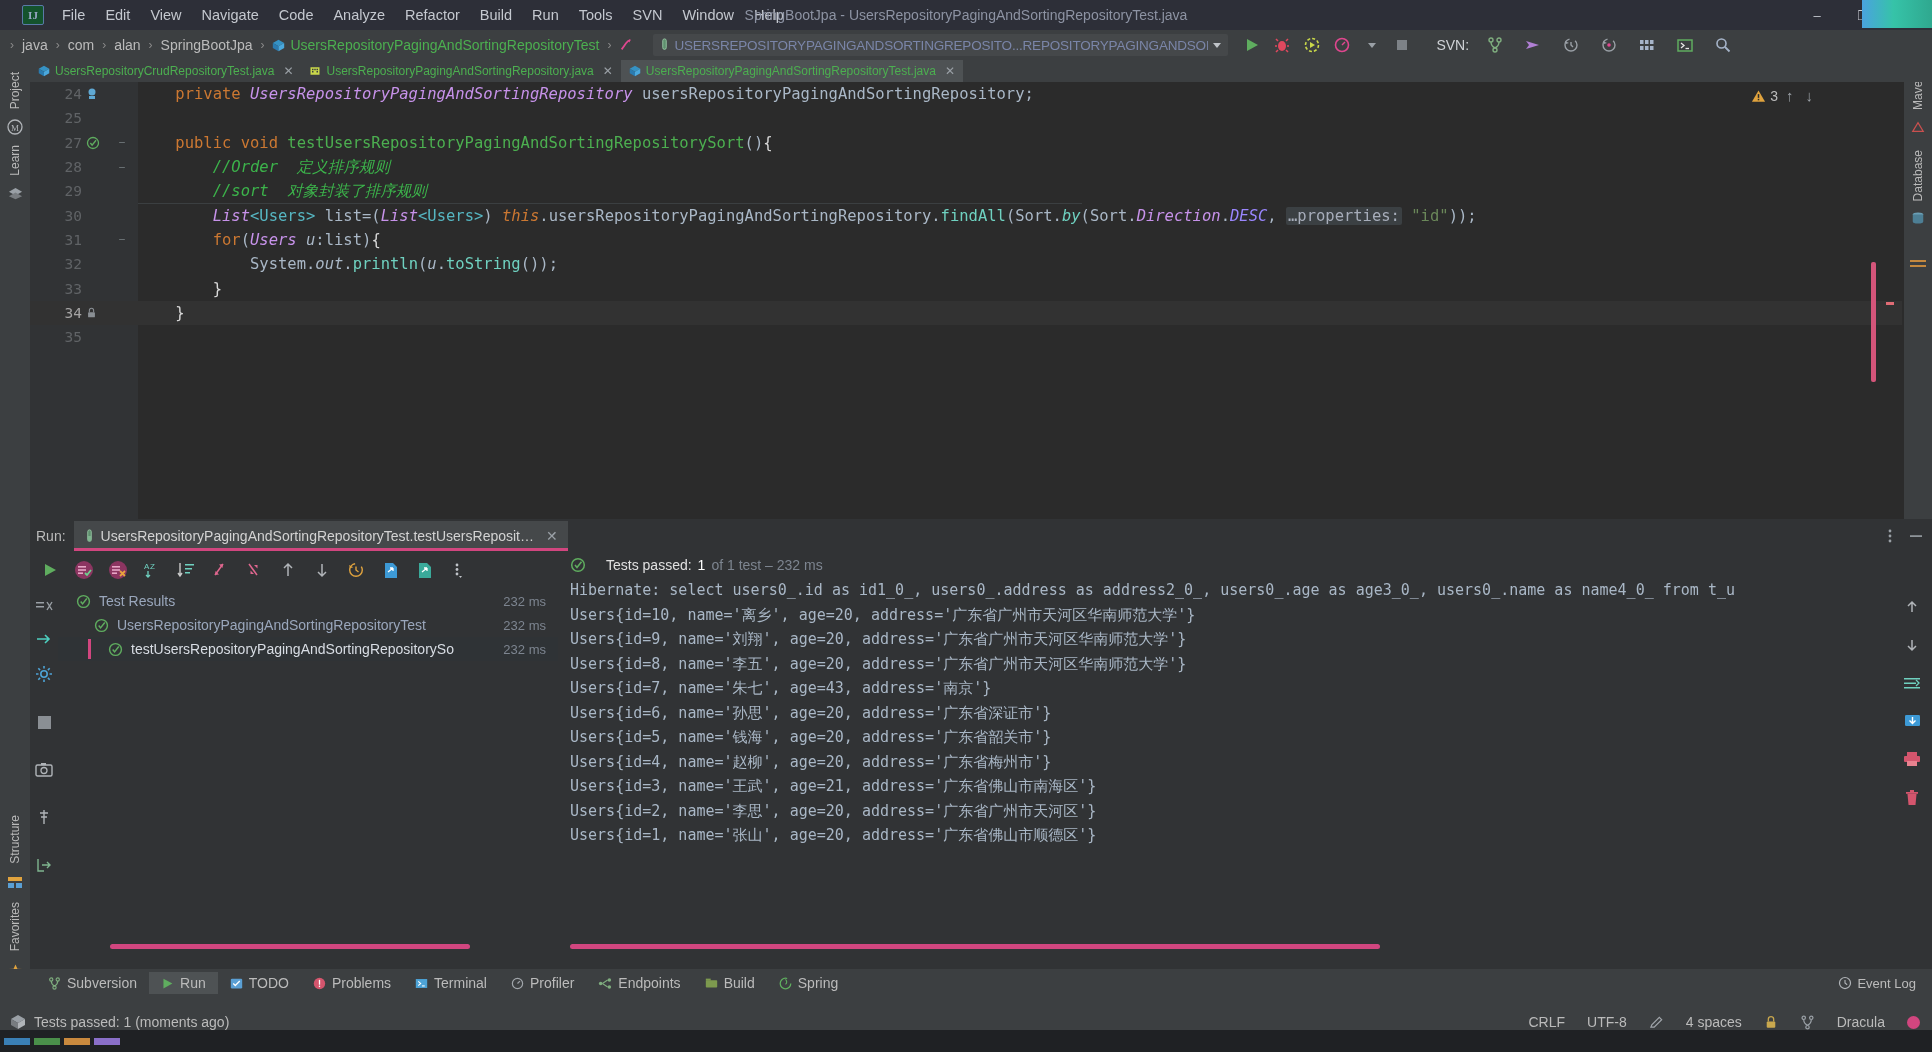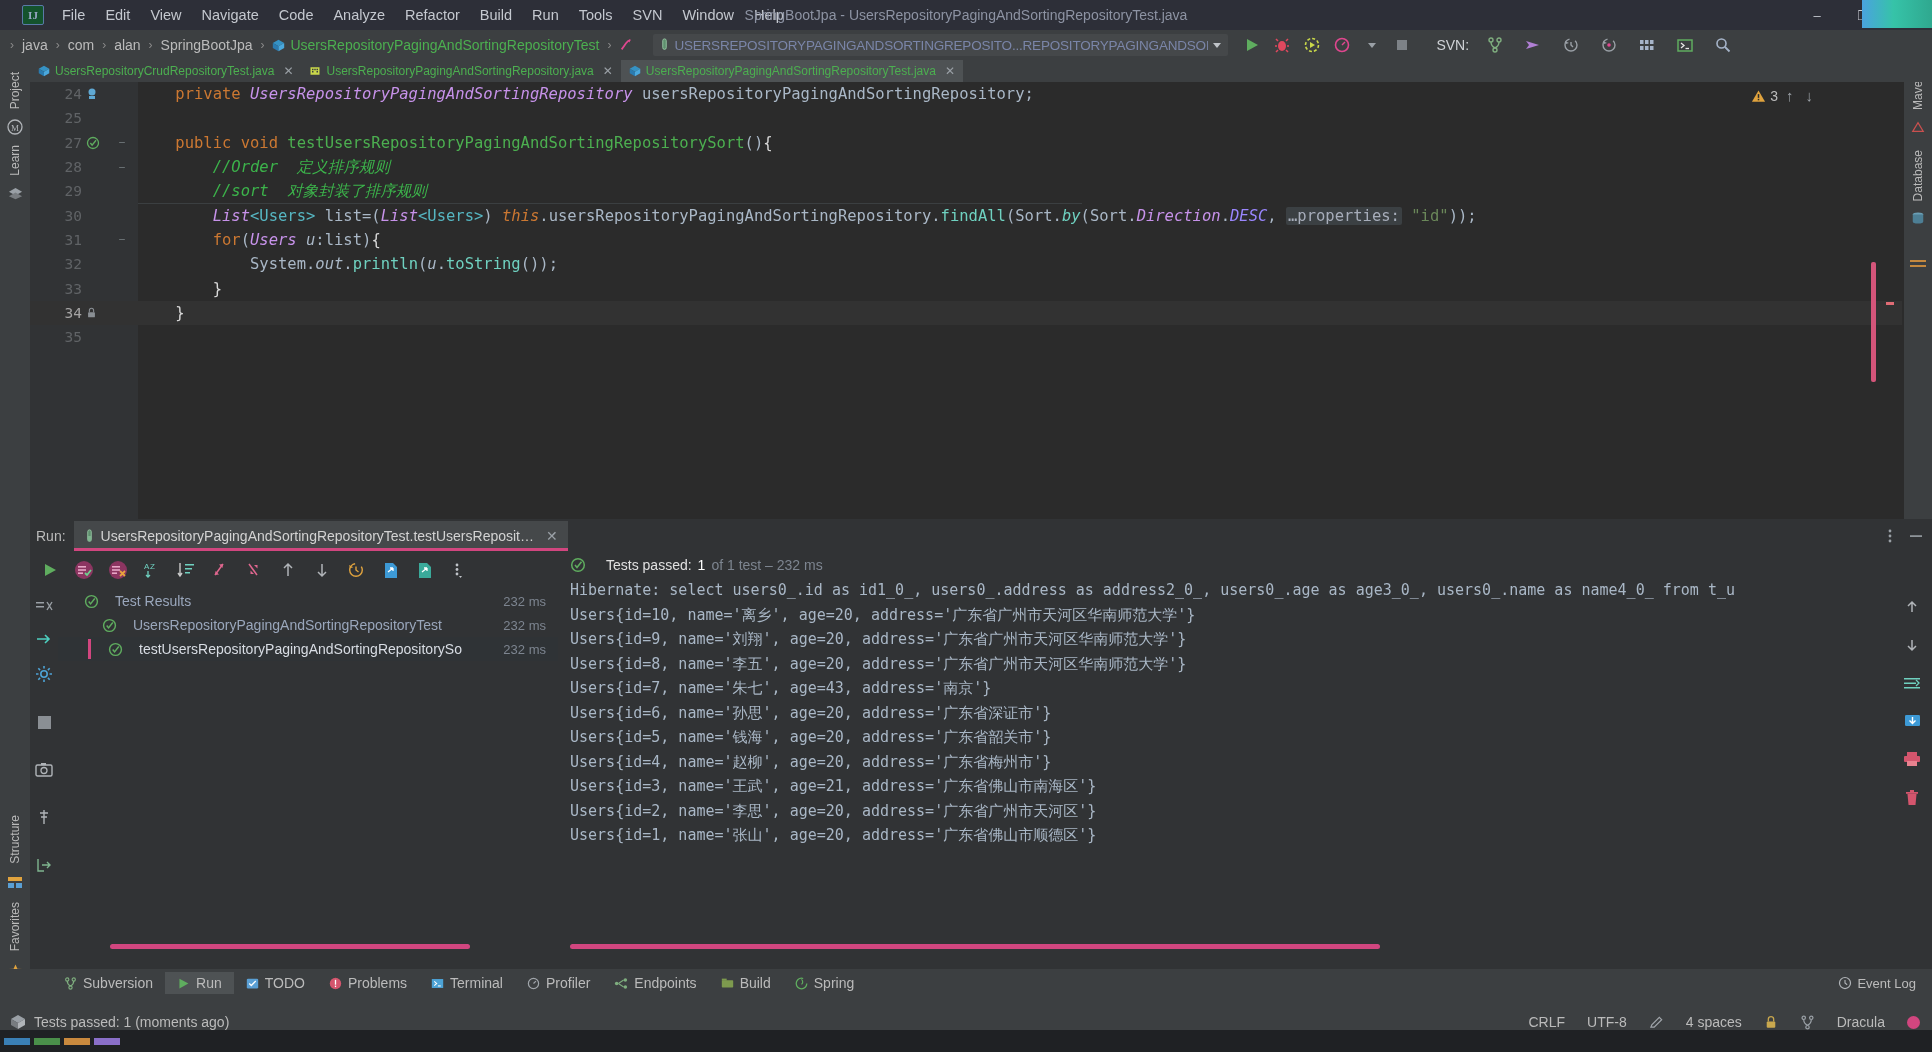--- a/index.html
+++ b/index.html
@@ -188,21 +188,21 @@
 
   .run-left-strip {
     position: absolute; top: 34px; left: 0; width: 28px; bottom: 0;
     display: flex; flex-direction: column; align-items: center; gap: 18px; padding-top: 46px;
   }
   .tree {
     position: absolute; top: 70px; left: 28px; width: 500px; bottom: 40px;
     font-size: 14px;
   }
   .tree-row {
-    display: flex; align-items: center; height: 24px; gap: 16px; padding-left: 8px;
+    display: flex; align-items: center; height: 24px; gap: 8px; padding-left: 8px;
     position: relative;
   }
   .tree-row.sel { background: #2f3336; }
   .tree-row.sel::before {
     content: ""; position: absolute; left: 30px; top: 2px; width: 3px; height: 20px;
     background: #d1467f;
   }
   .tree-label { color: #9aa7bc; white-space: nowrap; overflow: hidden; }
   .tree-time { position: absolute; right: 12px; color: #7d8590; font-size: 13px; }
   .tw-chev { color: #a9b7c6; font-size: 11px; }
@@ -222,21 +222,21 @@
     background: #d1467f; border-radius: 3px;
   }
   .console-right-strip {
     position: absolute; right: 0; top: 34px; width: 40px; bottom: 0;
     display: flex; flex-direction: column; align-items: center; gap: 22px; padding-top: 46px;
   }
 
   
   .bottombar {
     position: absolute; bottom: 55px; left: 0; width: 1932px; height: 28px;
-    background: #3c3f41; display: flex; align-items: center; padding-left: 52px; gap: 0;
+    background: #3c3f41; display: flex; align-items: center; padding-left: 36px; gap: 0;
   }
   .bb-item {
     display: flex; align-items: center; gap: 6px; padding: 3px 12px;
     font-size: 14px; color: #bbbbbb; white-space: nowrap;
   }
   .bb-item.active { background: #4e5254; }
   .bb-right { position: absolute; right: 16px; display: flex; align-items: center; gap: 5px; }
 
   
   .statusbar {

